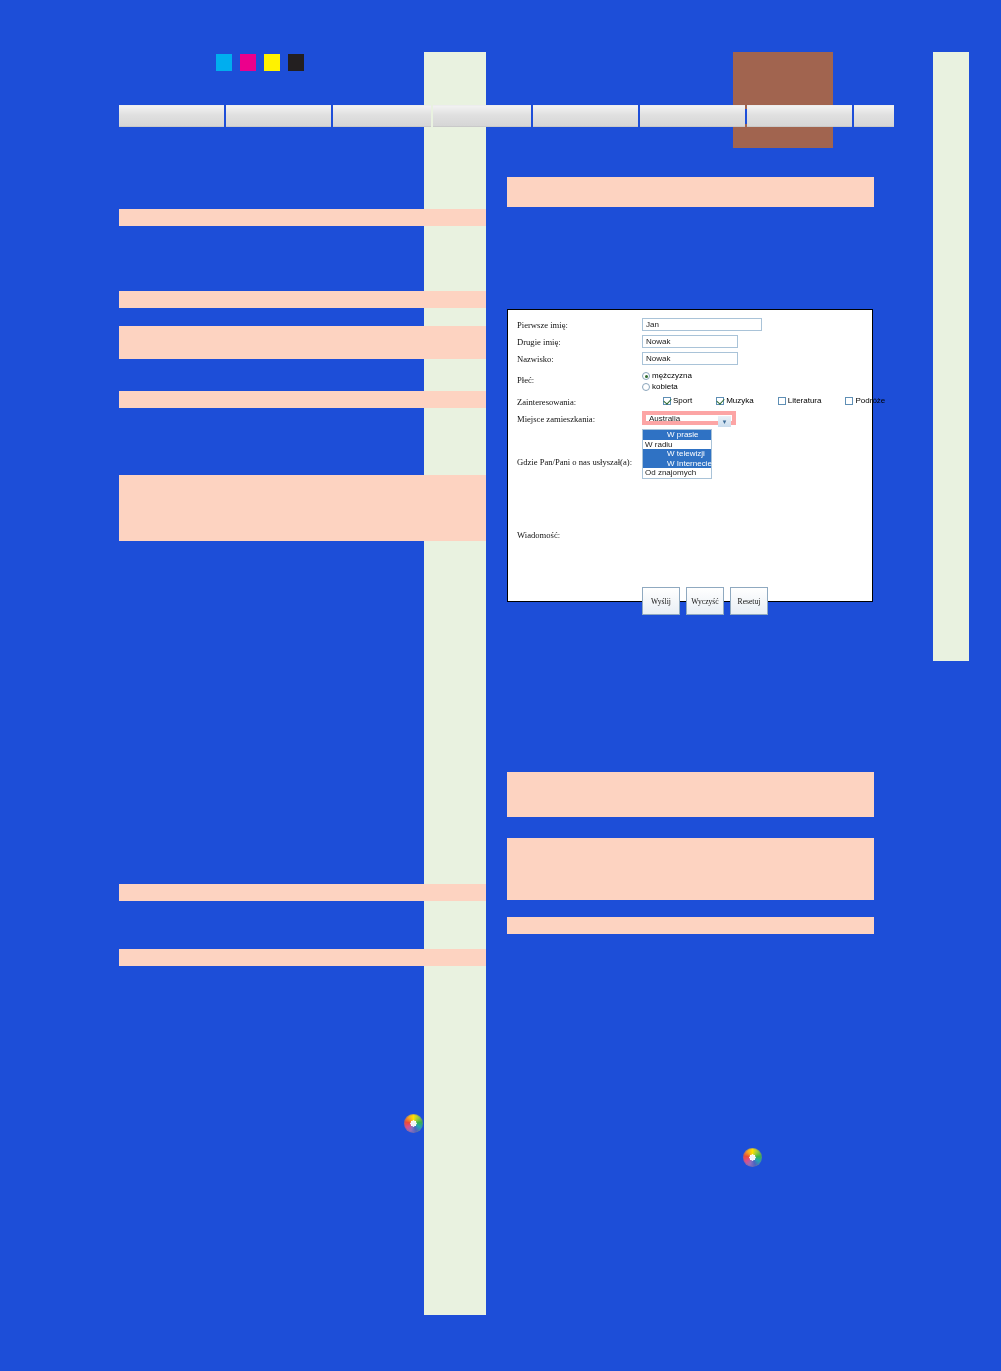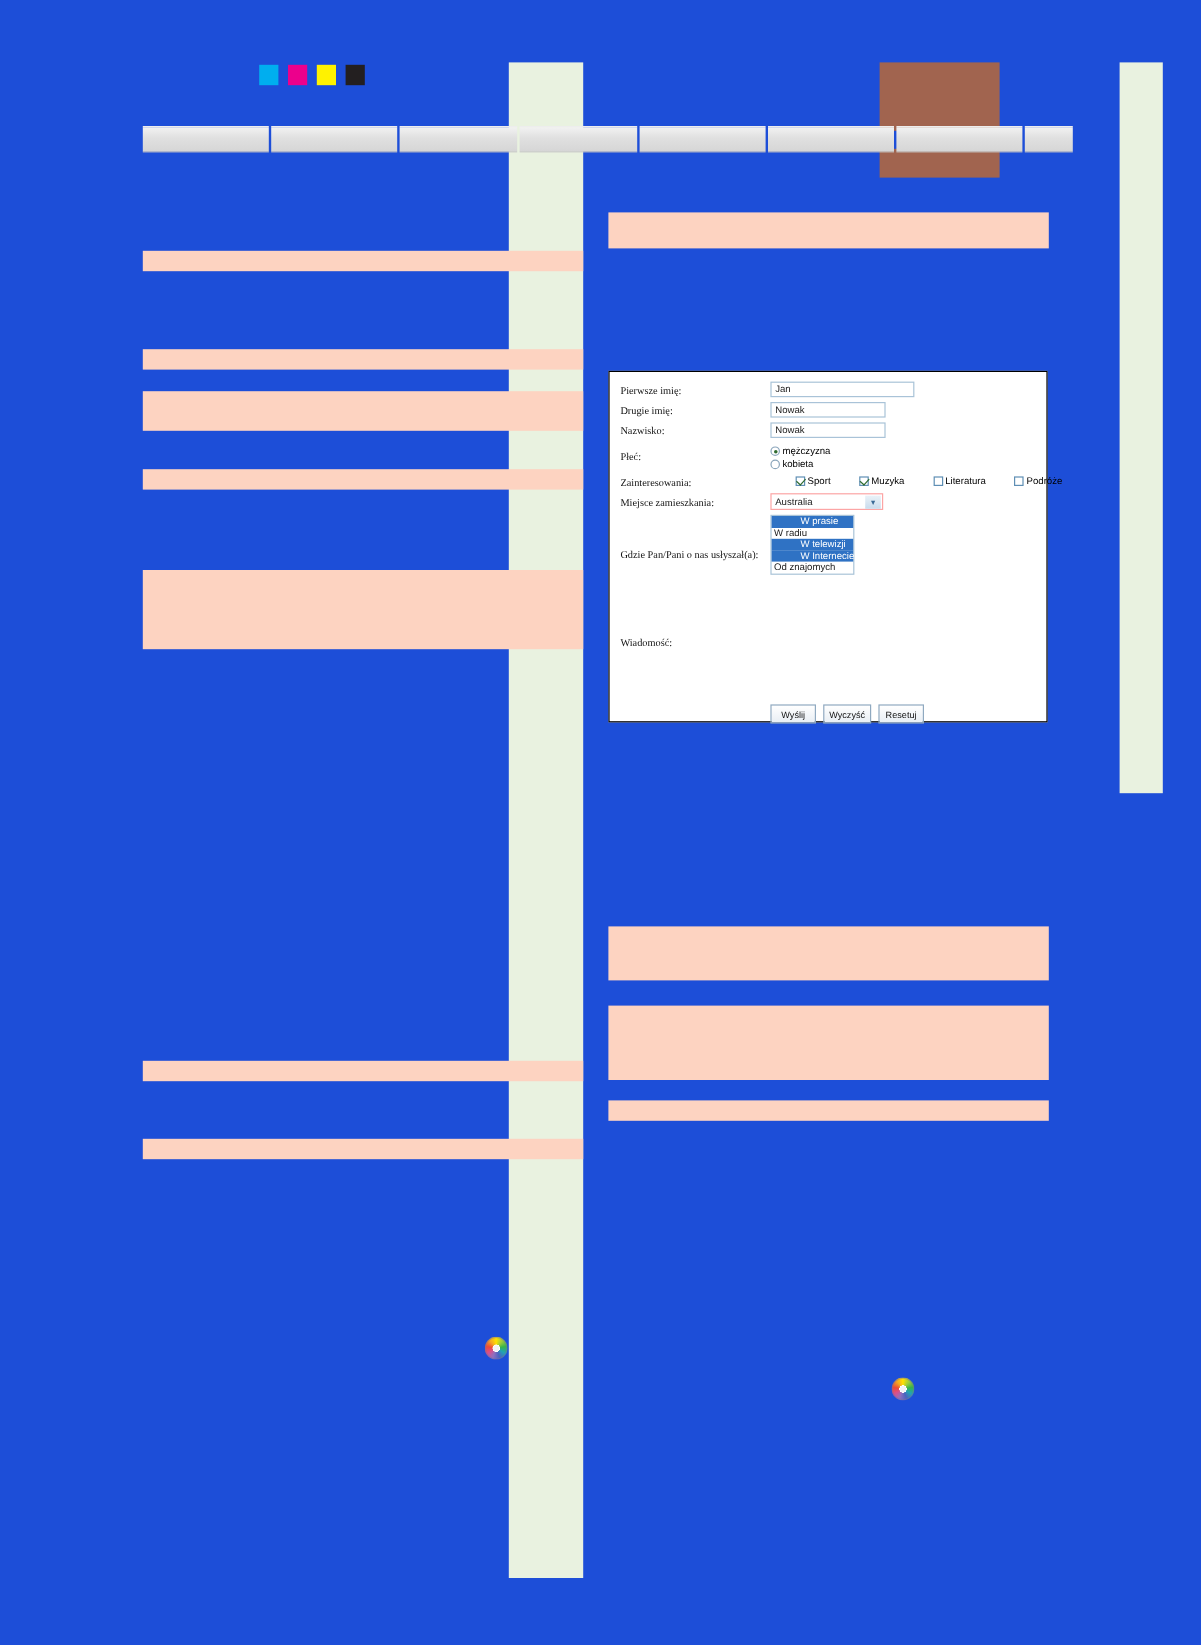--- a/index.html
+++ b/index.html
@@ -226,21 +226,21 @@
     height: 6px;
     border: solid #2f6b2f;
     border-width: 0 1.3px 1.3px 0;
     transform: rotate(42deg);
   }
   .fselect {
     position: absolute;
     left: 134px;
     width: 94px;
     height: 14px;
-    border: 1px solid #fca5a5;
+    border: 4px solid #fca5a5;
     background: #ffffff;
     box-sizing: border-box;
     font-family: "Liberation Sans", sans-serif;
     font-size: 8px;
     display: flex;
     align-items: center;
     padding-left: 3px;
     color: #1a1a1a;
   }
   .fselect-arrow {
@@ -313,25 +313,25 @@
   .ta-scroll .up { top: 0; }
   .ta-scroll .dn { bottom: 0; }
   .fbuttons {
     position: absolute;
     left: 134px;
     display: flex;
     gap: 6px;
   }
   .fbtn {
     min-width: 38px;
-    height: 16px;
+    height: 28px;
     border: 1px solid #8fa9c0;
     background: linear-gradient(to bottom, #ffffff, #e8eef4);
     box-sizing: border-box;
-    font-family: Liberation Sans, sans-serif;
+    font-family: Liberation Serif, serif;
     font-size: 7.6px;
     color: #111;
     display: flex;
     align-items: center;
     justify-content: center;
     padding: 0 4px;
   }
 </style>
 </head>
 <body>

